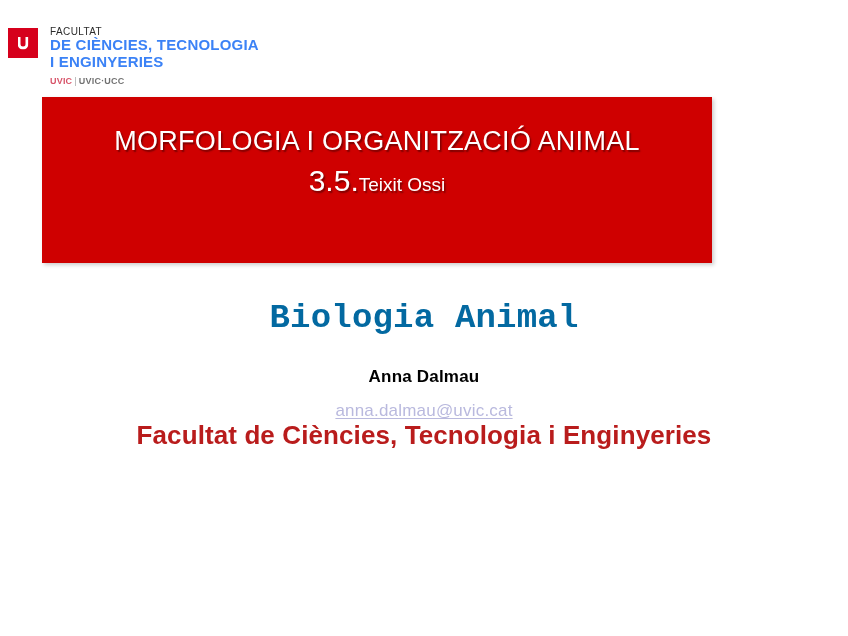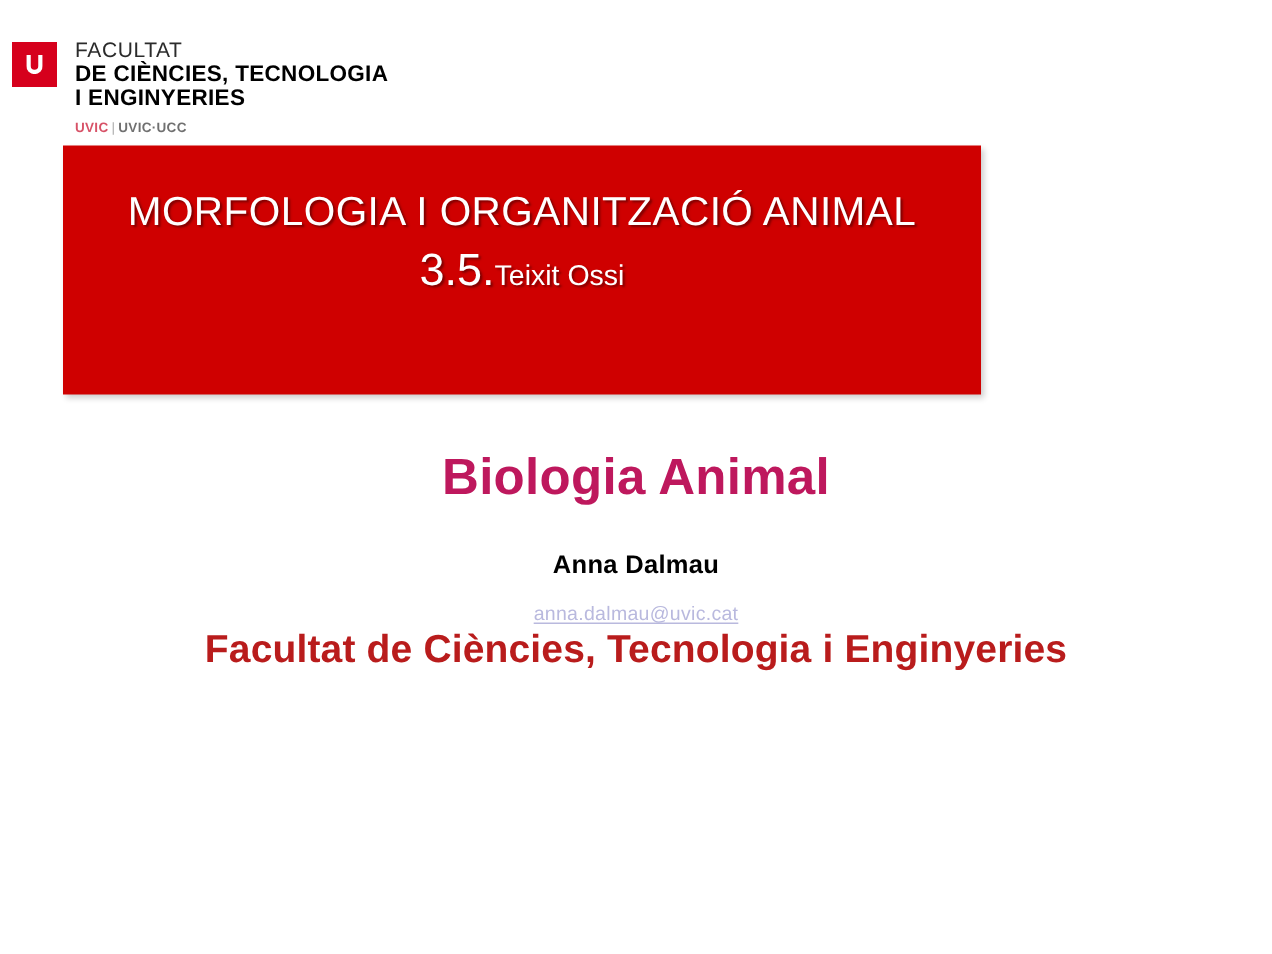--- a/index.html
+++ b/index.html
@@ -42,52 +42,52 @@
     border: 3px solid #ffffff;
     border-top: none;
     border-radius: 0 0 6px 6px;
     box-sizing: border-box;
   }
   #logo-text {
     margin-left: 12px;
     line-height: 1.12;
   }
   .fac-line-1 {
-    font-size: 14px;
+    font-size: 10px;
     font-weight: 400;
     letter-spacing: 0.4px;
     color: #2b2b2b;
     white-space: nowrap;
   }
   .fac-line-2, .fac-line-3 {
     font-size: 15px;
     font-weight: 700;
     letter-spacing: 0.2px;
-    color: #000000;
+    color: #3b82f6;
     white-space: nowrap;
   }
   #logo-sub {
     margin-top: 5px;
     font-size: 9px;
     font-weight: 700;
     letter-spacing: 0.2px;
     white-space: nowrap;
     opacity: 0.72;
     filter: blur(0.35px);
   }
   #logo-sub .uvic-red { color: #c8102e; }
   #logo-sub .uvic-dark { color: #3a3a3a; }
   #logo-sub .uvic-sep { color: #8a8a8a; font-weight: 400; margin: 0 2px; }
 
   
   #banner {
     position: absolute;
     left: 42px;
     top: 97px;
-    width: 612px;
+    width: 670px;
     height: 166px;
     background: #cf0000;
     box-shadow: 2px 2px 4px rgba(0,0,0,0.20);
     display: flex;
     flex-direction: column;
     align-items: center;
     justify-content: flex-start;
     padding-top: 30px;
     box-sizing: border-box;
   }
@@ -134,36 +134,37 @@
   #content {
     position: absolute;
     left: 0;
     top: 300px;
     width: 848px;
     text-align: center;
   }
   #course-title {
     font-size: 34px;
     font-weight: 700;
-    color: #be185d;
-    letter-spacing: 0.2px;
-    line-height: 1.1;
+    color: #0369a1;
+    letter-spacing: 0.2px;
+    line-height: 1.1;
+    font-family: Liberation Mono, monospace;
   }
   #author-name {
     margin-top: 31px;
     font-size: 17px;
     font-weight: 700;
     color: #000000;
     letter-spacing: 0.2px;
     line-height: 1.1;
   }
   #author-email {
     display: inline-block;
     margin-top: 15px;
-    font-size: 13px;
+    font-size: 17px;
     font-weight: 400;
     color: #b9b9de;
     text-decoration: underline;
     text-decoration-color: #b9b9de;
     text-underline-offset: 2px;
     letter-spacing: 0.2px;
     line-height: 1.1;
     cursor: pointer;
   }
   #faculty-line {

